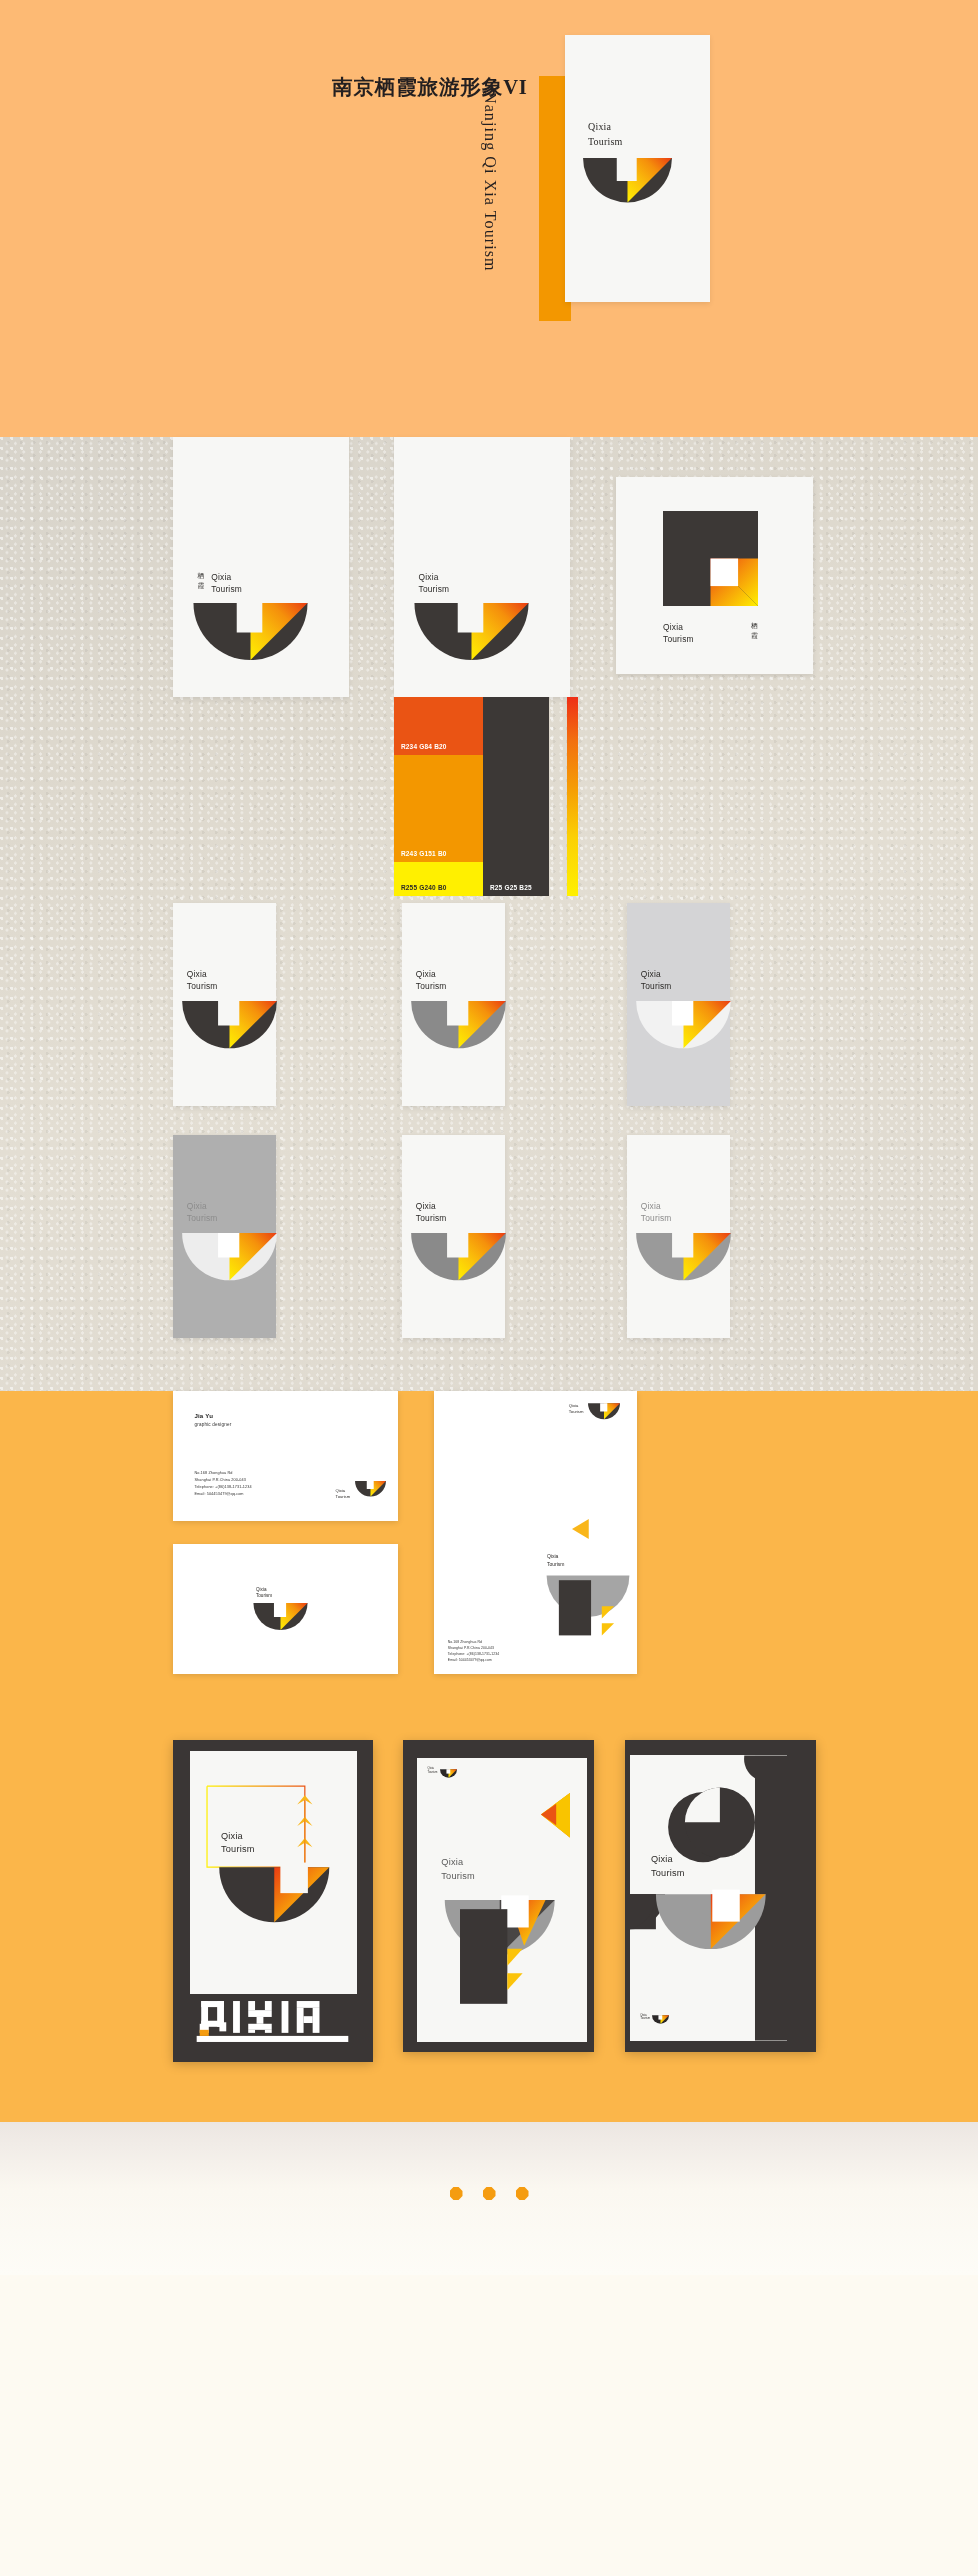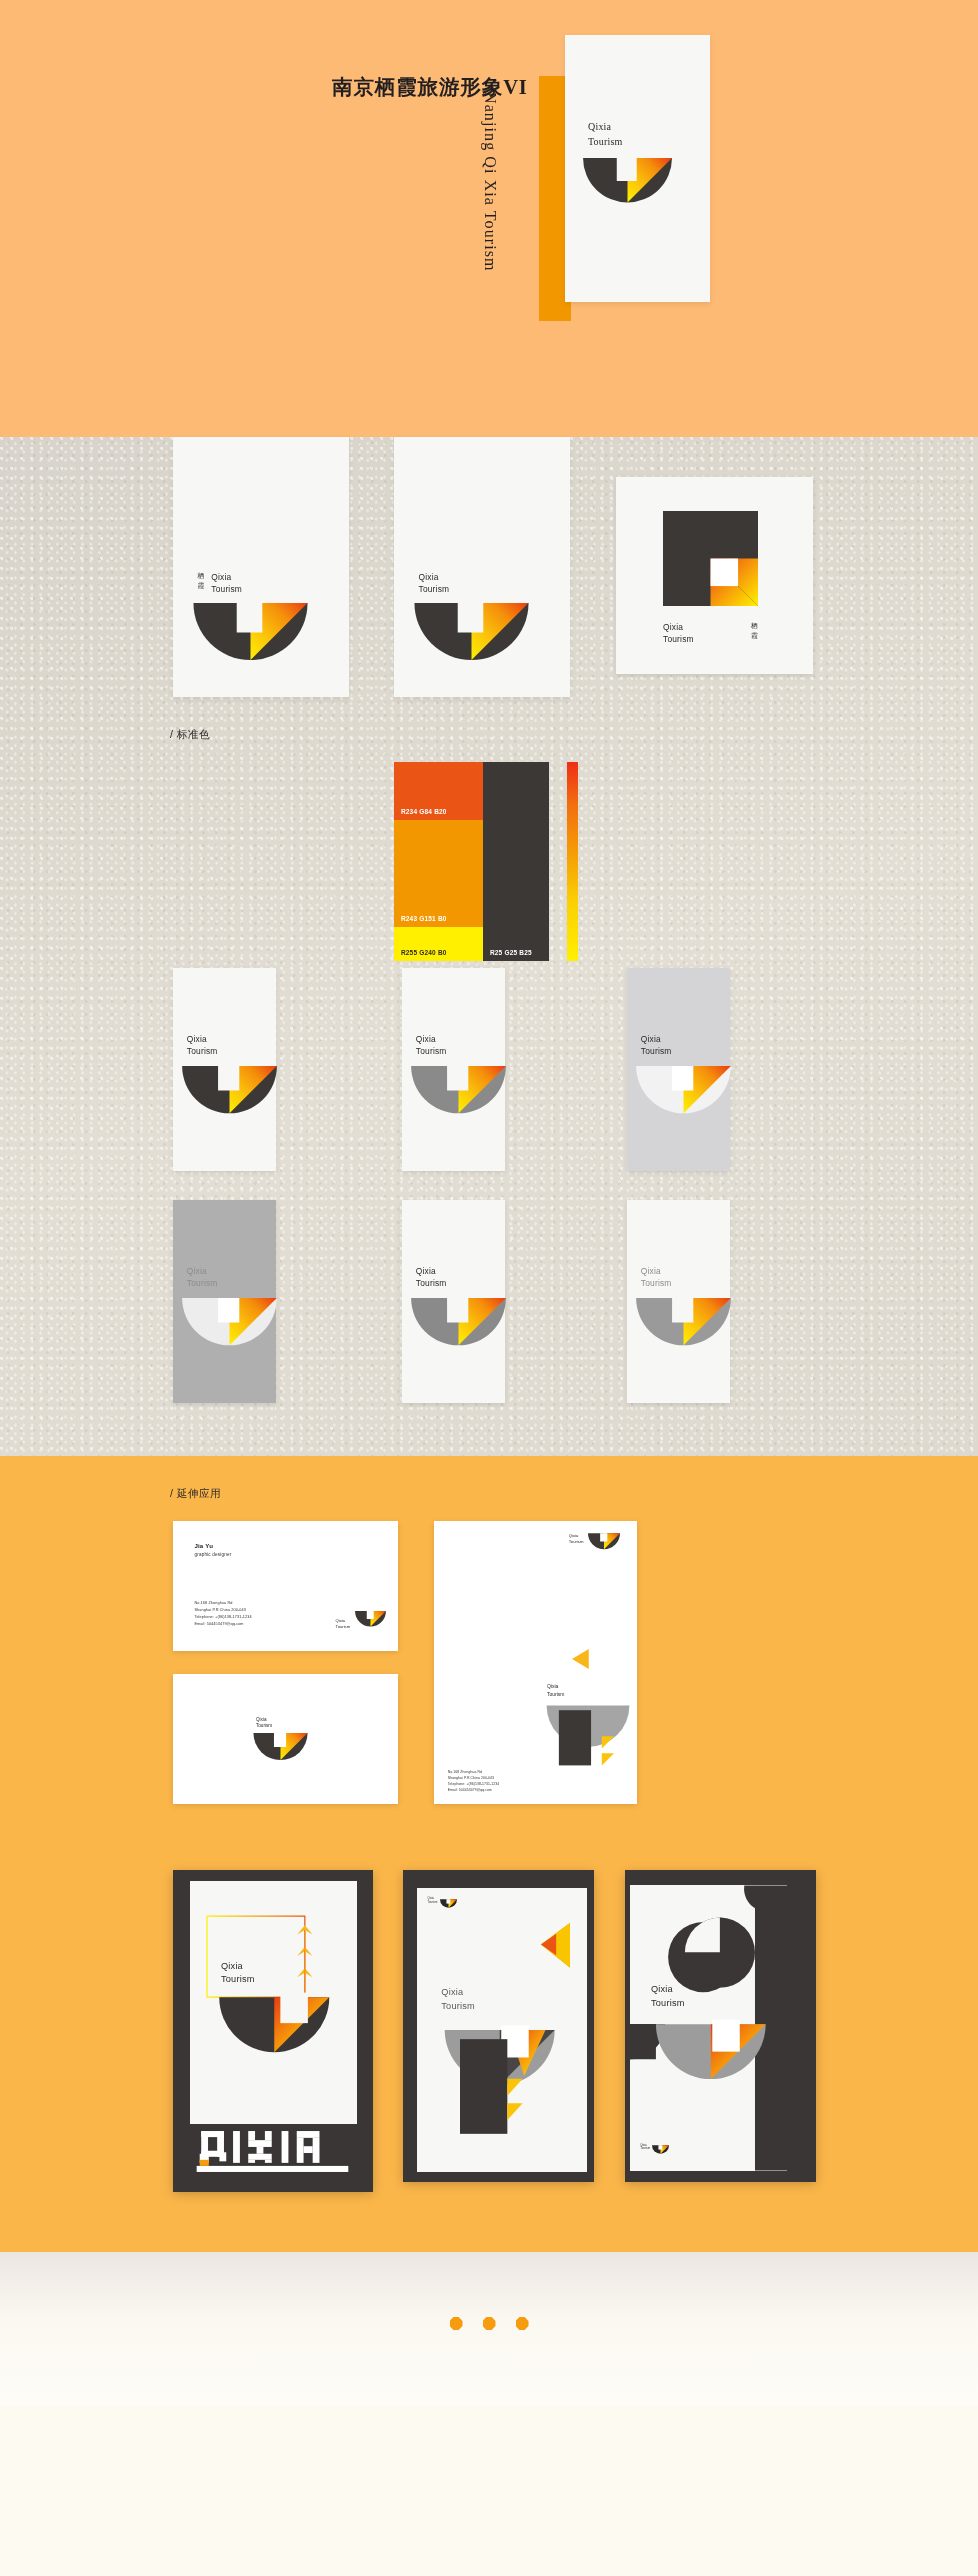--- a/index.html
+++ b/index.html
@@ -274,21 +274,20 @@
             <div>Tourism</div>
           </div>
           <div class="cn-col">
             <div>栖</div>
             <div>霞</div>
           </div>
         </div>
       </div>
     </div>
 
-    <div class="sec-label">/ 标准色</div>
 
     <div class="swatchwrap">
 
       <div class="sw" style="left:394px;top:0;width:89px;height:58px;background:#ea5414;">
         <span class="sw-label">R234 G84 B20</span>
       </div>
 
       <div class="sw" style="left:394px;top:58px;width:89px;height:107px;background:#f39700;">
         <span class="sw-label">R243 G151 B0</span>
       </div>
@@ -391,21 +390,20 @@
             <path d="M58,0 L58,58 L116,0 Z" fill="url(#g1)"></path>
             <rect x="44" y="0" width="26" height="30" fill="#f7f7f5"></rect>
           </svg>
         </div>
       </div>
     </div>
   </div>
 
   <div class="sec-orange">
 
-    <div class="sec-label">/ 延伸应用</div>
 
     <div class="row" style="height:306px;">
 
       <div class="bcard" style="position:absolute;left:173px;top:0;width:225px;height:130px;">
         <div style="position:absolute;left:21.4px;top:21.4px;">
           <div class="bc-name">Jia Yu</div>
           <div class="bc-role">graphic designer</div>
         </div>
         <div class="bc-contact" style="position:absolute;left:21.4px;top:79px;">
           <div>No.168 Zhonghua Rd</div>

